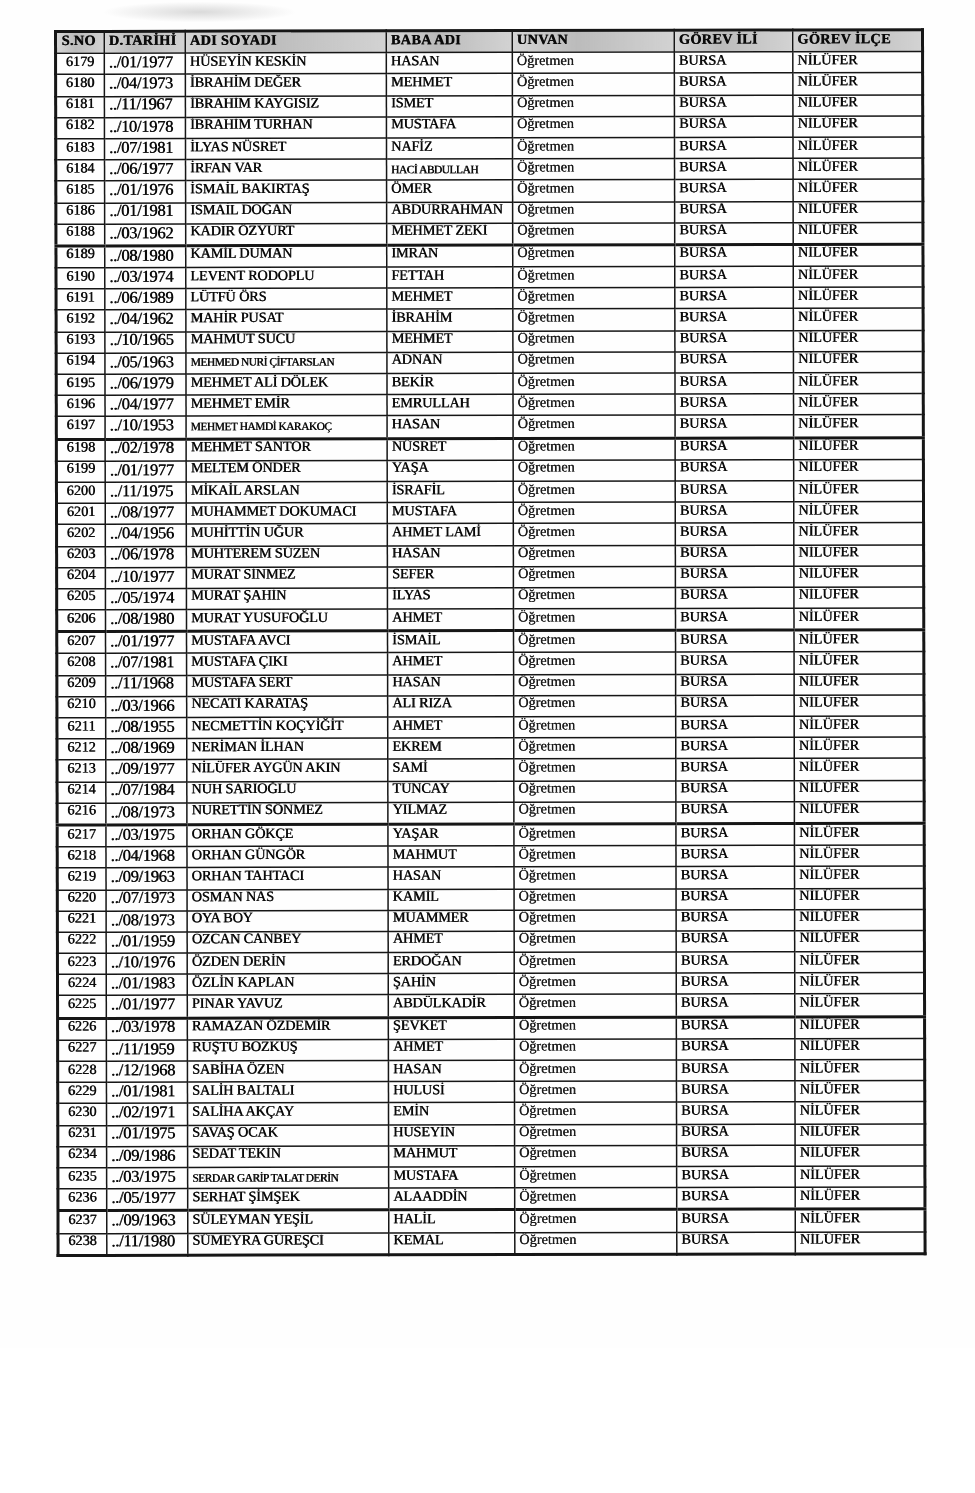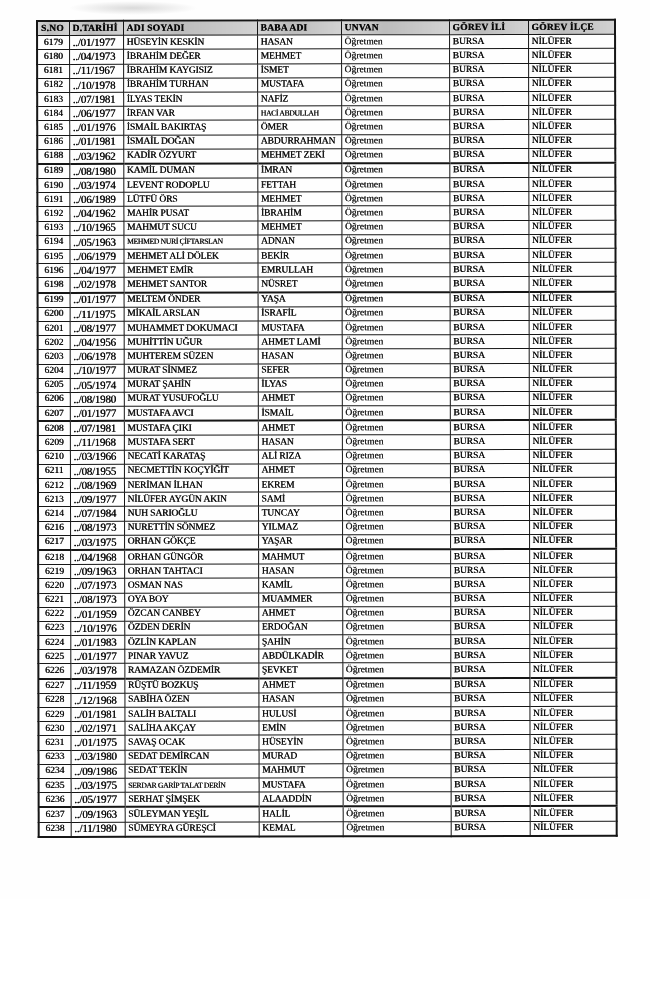--- a/index.html
+++ b/index.html
@@ -127,21 +127,21 @@
           <td class="c1">../10/1978</td>
           <td class="c2">İBRAHİM TURHAN</td>
           <td class="c3">MUSTAFA</td>
           <td class="c4">Öğretmen</td>
           <td class="c5">BURSA</td>
           <td class="c6">NİLÜFER</td>
         </tr>
         <tr>
           <td class="c0">6183</td>
           <td class="c1">../07/1981</td>
-          <td class="c2">İLYAS TEKİN</td>
+          <td class="c2">İLYAS NÜSRET</td>
           <td class="c3">NAFİZ</td>
           <td class="c4">Öğretmen</td>
           <td class="c5">BURSA</td>
           <td class="c6">NİLÜFER</td>
         </tr>
         <tr>
           <td class="c0">6184</td>
           <td class="c1">../06/1977</td>
           <td class="c2">İRFAN VAR</td>
           <td class="c3 condensed">HACİ ABDULLAH</td>
@@ -242,20 +242,29 @@
         <tr>
           <td class="c0">6196</td>
           <td class="c1">../04/1977</td>
           <td class="c2">MEHMET EMİR</td>
           <td class="c3">EMRULLAH</td>
           <td class="c4">Öğretmen</td>
           <td class="c5">BURSA</td>
           <td class="c6">NİLÜFER</td>
         </tr>
         <tr>
+          <td class="c0">6197</td>
+          <td class="c1">../10/1953</td>
+          <td class="c2 condensed">MEHMET HAMDİ KARAKOÇ</td>
+          <td class="c3">HASAN</td>
+          <td class="c4">Öğretmen</td>
+          <td class="c5">BURSA</td>
+          <td class="c6">NİLÜFER</td>
+        </tr>
+        <tr>
           <td class="c0">6198</td>
           <td class="c1">../02/1978</td>
           <td class="c2">MEHMET SANTOR</td>
           <td class="c3">NÜSRET</td>
           <td class="c4">Öğretmen</td>
           <td class="c5">BURSA</td>
           <td class="c6">NİLÜFER</td>
         </tr>
         <tr>
           <td class="c0">6199</td>
@@ -534,29 +543,20 @@
           <td class="c3">EMİN</td>
           <td class="c4">Öğretmen</td>
           <td class="c5">BURSA</td>
           <td class="c6">NİLÜFER</td>
         </tr>
         <tr>
           <td class="c0">6231</td>
           <td class="c1">../01/1975</td>
           <td class="c2">SAVAŞ OCAK</td>
           <td class="c3">HÜSEYİN</td>
-          <td class="c4">Öğretmen</td>
-          <td class="c5">BURSA</td>
-          <td class="c6">NİLÜFER</td>
-        </tr>
-        <tr>
-          <td class="c0">6233</td>
-          <td class="c1">../03/1980</td>
-          <td class="c2">SEDAT DEMİRCAN</td>
-          <td class="c3">MURAD</td>
           <td class="c4">Öğretmen</td>
           <td class="c5">BURSA</td>
           <td class="c6">NİLÜFER</td>
         </tr>
         <tr>
           <td class="c0">6234</td>
           <td class="c1">../09/1986</td>
           <td class="c2">SEDAT TEKİN</td>
           <td class="c3">MAHMUT</td>
           <td class="c4">Öğretmen</td>

